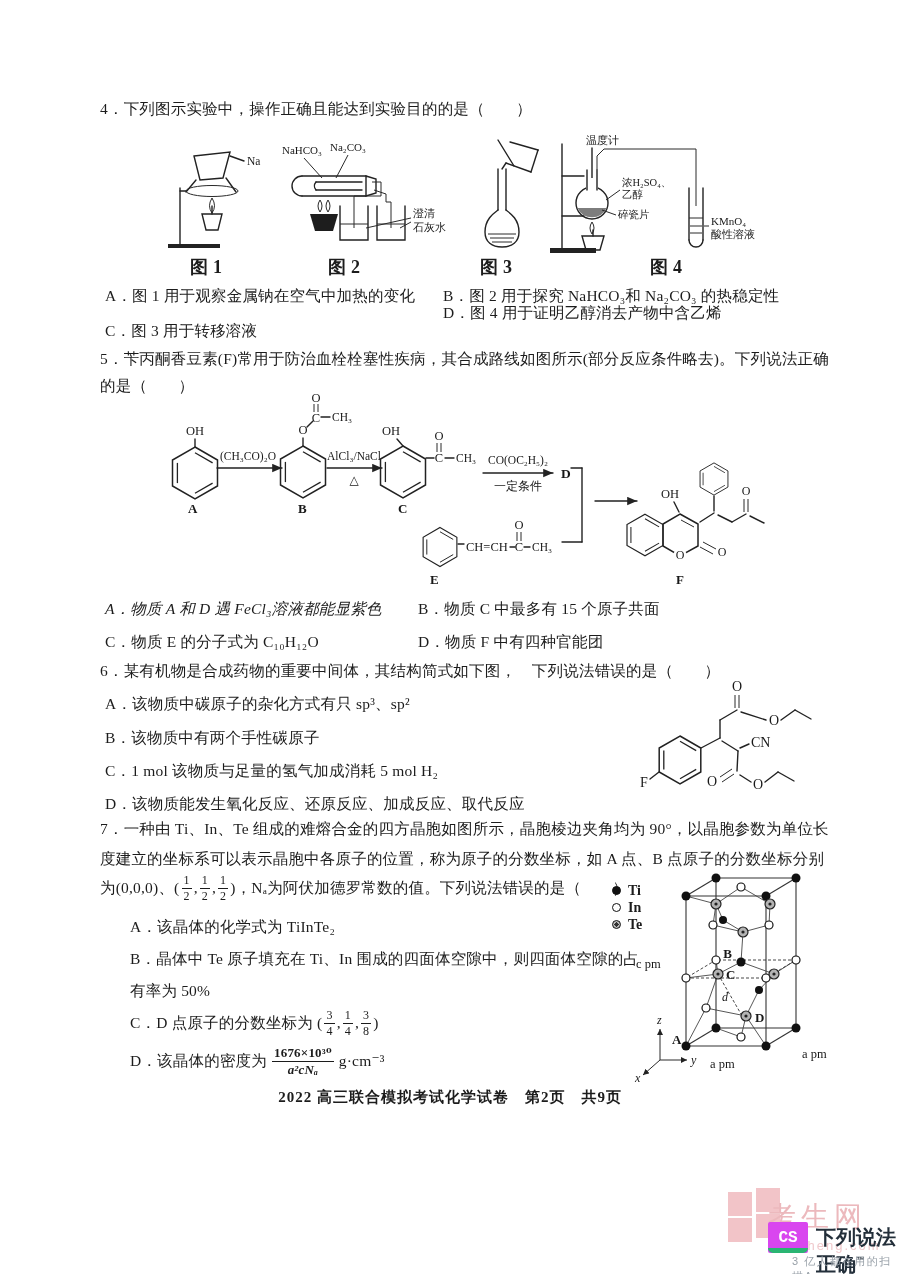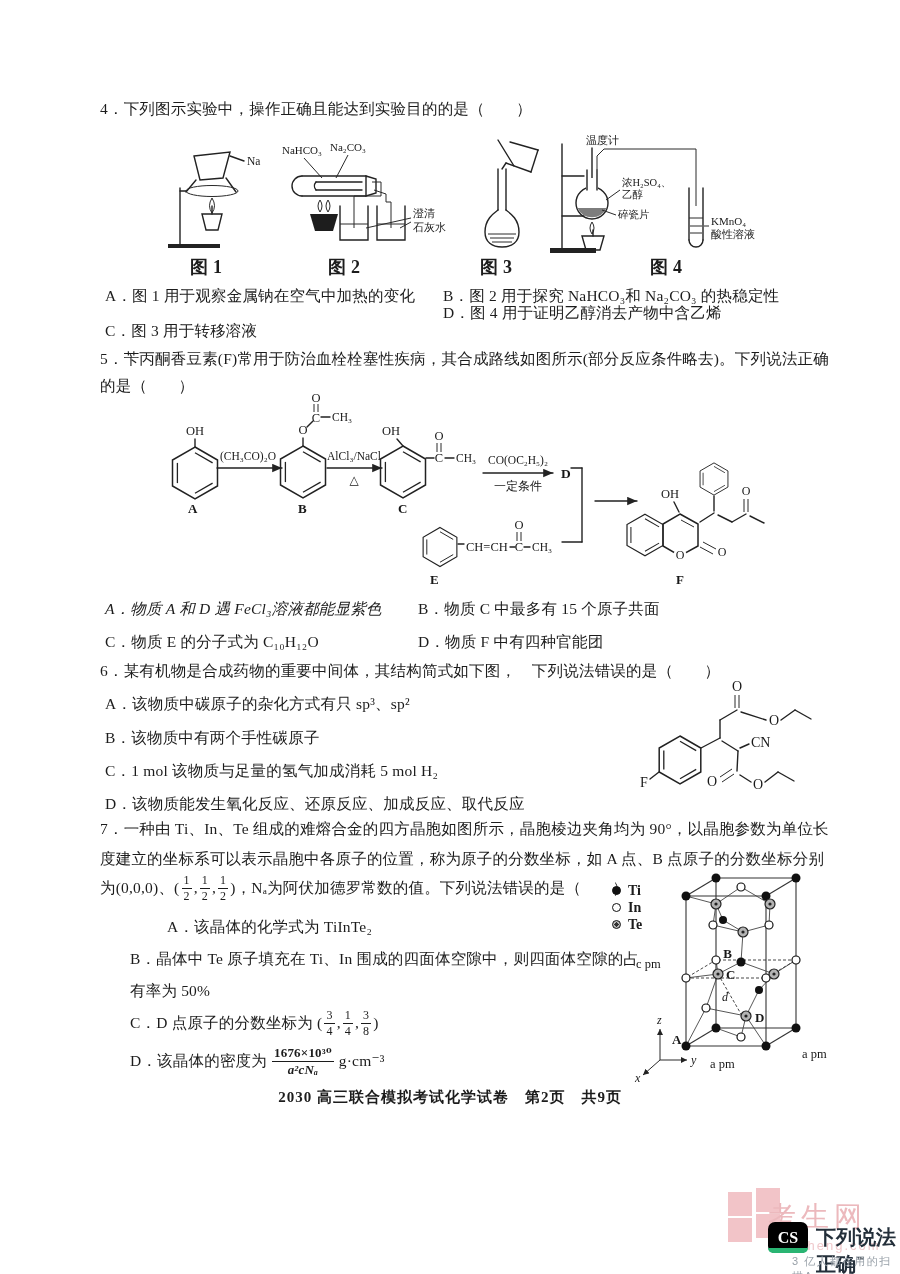--- a/index.html
+++ b/index.html
@@ -24,23 +24,23 @@
   .dash{stroke:#333;stroke-width:0.9;fill:none;stroke-dasharray:3,2;}
   .legend{position:absolute;z-index:3;}
   .lgrow{display:flex;align-items:center;gap:7px;height:17px;font-size:14px;font-weight:bold;}
   .atom{width:9px;height:9px;border-radius:50%;border:1.2px solid #111;box-sizing:border-box;display:inline-block;}
   .atom.ti{background:#111;}
   .atom.inn{background:#fff;}
   .atom.te{background:radial-gradient(circle,#333 0 2px,#b9b9b9 2.2px);}
   .wm-sq{position:absolute;width:24px;height:24px;background:#eeb0b5;opacity:0.75;}
   .wm-site{position:absolute;font-size:28px;font-weight:normal;color:#ecb9bd;letter-spacing:5px;z-index:1;font-family:"Liberation Sans","DejaVu Sans",sans-serif;}
   .wm-url{position:absolute;font-size:13px;color:#f0c9cc;letter-spacing:2px;z-index:1;font-family:"Liberation Sans","DejaVu Sans",sans-serif;}
-  .cs-badge{position:absolute;width:40px;height:31px;background:#000000;border-radius:7px;z-index:2;
+  .cs-badge{position:absolute;width:40px;height:31px;background:#d946ef;border-radius:2px;z-index:2;
             display:flex;align-items:center;justify-content:center;color:#fff;font-weight:bold;font-size:16px;
-            font-family:Liberation Serif, serif;}
+            font-family:Liberation Mono, monospace;}
   .cs-badge::after{content:"";position:absolute;left:0;right:0;bottom:0;height:5px;background:#2ab573;border-radius:0 0 7px 7px;}
   .cs-title{position:absolute;font-size:20px;font-weight:bold;color:#232f3a;z-index:2;font-family:"Liberation Sans","DejaVu Sans",sans-serif;}
   .cs-title sup{font-size:9px;}
   .cs-tag{position:absolute;font-size:11px;color:#99a1a9;letter-spacing:1.5px;z-index:2;font-family:"Liberation Sans","DejaVu Sans",sans-serif;}
 </style>
 </head>
 <body>
 
 <div class="page">
 
@@ -353,21 +353,21 @@
         <span class="fd">2</span>
       </span>
     <span>,</span>
     <span class="frac">
         <span class="fn">1</span>
         <span class="fd">2</span>
       </span>
     <span>)，Nₐ为阿伏加德罗常数的值。下列说法错误的是（　　）</span>
   </div>
 
-  <div class="t" style="left:130px;top:917px;margin-left:37px;">A．该晶体的化学式为 TiInTe₂</div>
+  <div class="t" style="left:130px;top:917px;">A．该晶体的化学式为 TiInTe₂</div>
   <div class="t" style="left:130px;top:949px;">B．晶体中 Te 原子填充在 Ti、In 围成的四面体空隙中，则四面体空隙的占</div>
   <div class="t" style="left:130px;top:981px;">有率为 50%</div>
 
   <div class="t flexrow" style="left:130px;top:1006px;height:34px;">
     <span>C．D 点原子的分数坐标为 (</span>
     <span class="frac">
         <span class="fn" bind="">3</span>
         <span class="fd">4</span>
       </span>
     <span>,</span>
@@ -508,21 +508,21 @@
     <g>
       <line class="thin" x1="32" y1="192" x2="32" y2="161" marker-end="url(#ah2)"></line>
       <line class="thin" x1="32" y1="192" x2="59" y2="192" marker-end="url(#ah2)"></line>
       <line class="thin" x1="32" y1="192" x2="15" y2="207" marker-end="url(#ah2)"></line>
       <text x="29" y="156" font-size="12" font-style="italic">z</text>
       <text x="63" y="196" font-size="12" font-style="italic">y</text>
       <text x="7" y="214" font-size="12" font-style="italic">x</text>
     </g>
   </svg>
 
-  <div class="footer" style="top:1088px;">2030 高三联合模拟考试化学试卷　第2页　共9页</div>
+  <div class="footer" style="top:1088px;">2022 高三联合模拟考试化学试卷　第2页　共9页</div>
 
   <div>
     <div class="wm-sq" style="left:728px;top:1192px;"></div>
     <div class="wm-sq" style="left:728px;top:1218px;"></div>
     <div class="wm-sq" style="left:756px;top:1188px;"></div>
     <div class="wm-sq" style="left:756px;top:1214px;"></div>
   </div>
   <div class="wm-site" style="left:768px;top:1198px;">考生网</div>
   <div class="wm-url" style="left:772px;top:1238px;">kaosheng.com</div>
   <div class="cs-badge" style="left:768px;top:1222px;">CS</div>

